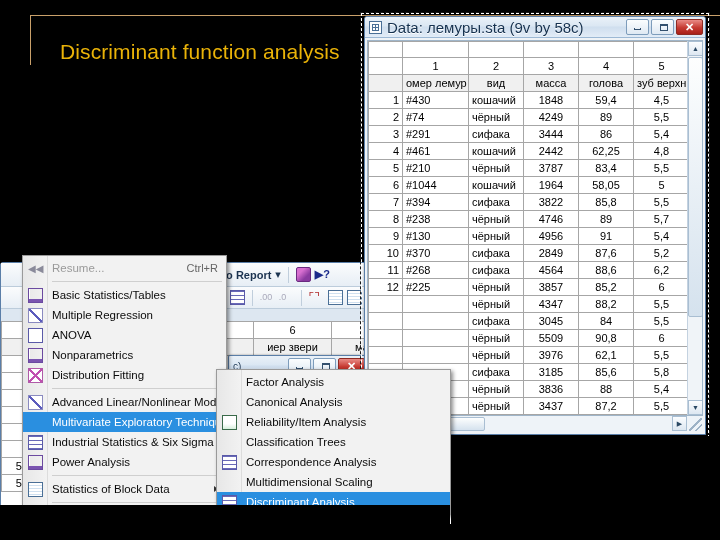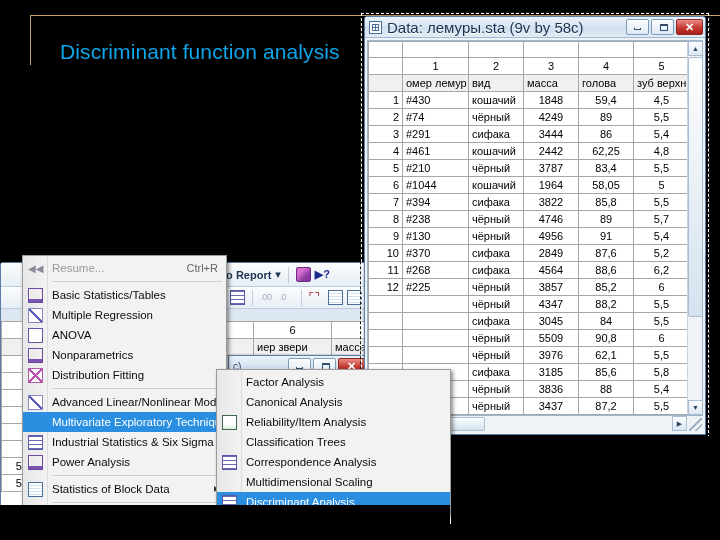--- a/index.html
+++ b/index.html
@@ -22,21 +22,21 @@
   #slide-top-rule {
     position:absolute; left:30px; top:15px; height:1px; width:690px;
     background:#c9a06a;
   }
   #slide-bottom-rule {
     position:absolute; left:48px; top:485px; height:1px; width:672px;
     background:#b98f58;
   }
   #slide-title {
     position:absolute; left:60px; top:38px; width:320px;
-    color:#0ea5e9;
+    color:#eab308;
     font-size:21px; line-height:27px;
     letter-spacing:0.1px;
     font-family:"Liberation Sans", sans-serif;
   }
 
   
   .win {
     position:absolute;
     background:#eff3f7;
     border:1px solid #5a7ea8;
@@ -100,21 +100,21 @@
   table.grid td, table.grid th {
     border:1px solid #a6a6a6;
     font-size:11px;
     padding:0 3px;
     height:17px;
     background:#fff;
     color:#000;
     overflow:hidden; white-space:nowrap;
   }
   table.grid th {
-    background:#f0f0f0; font-weight:normal; text-align:left;
+    background:#f0f0f0; font-weight:normal; text-align:center;
   }
   .colnum { height:13px; font-size:11px; text-align:center; background:#f4f4f4;}
   .rowhdr { background:#f0f0f0; text-align:right; width:34px; }
   .num { text-align:center; }
   .txt { text-align:left; }
 
   
   .vscroll {
     position:absolute; top:0; right:0; width:15px; bottom:0;
     background:#f0f4f8; border-left:1px solid #c4d2e0;

